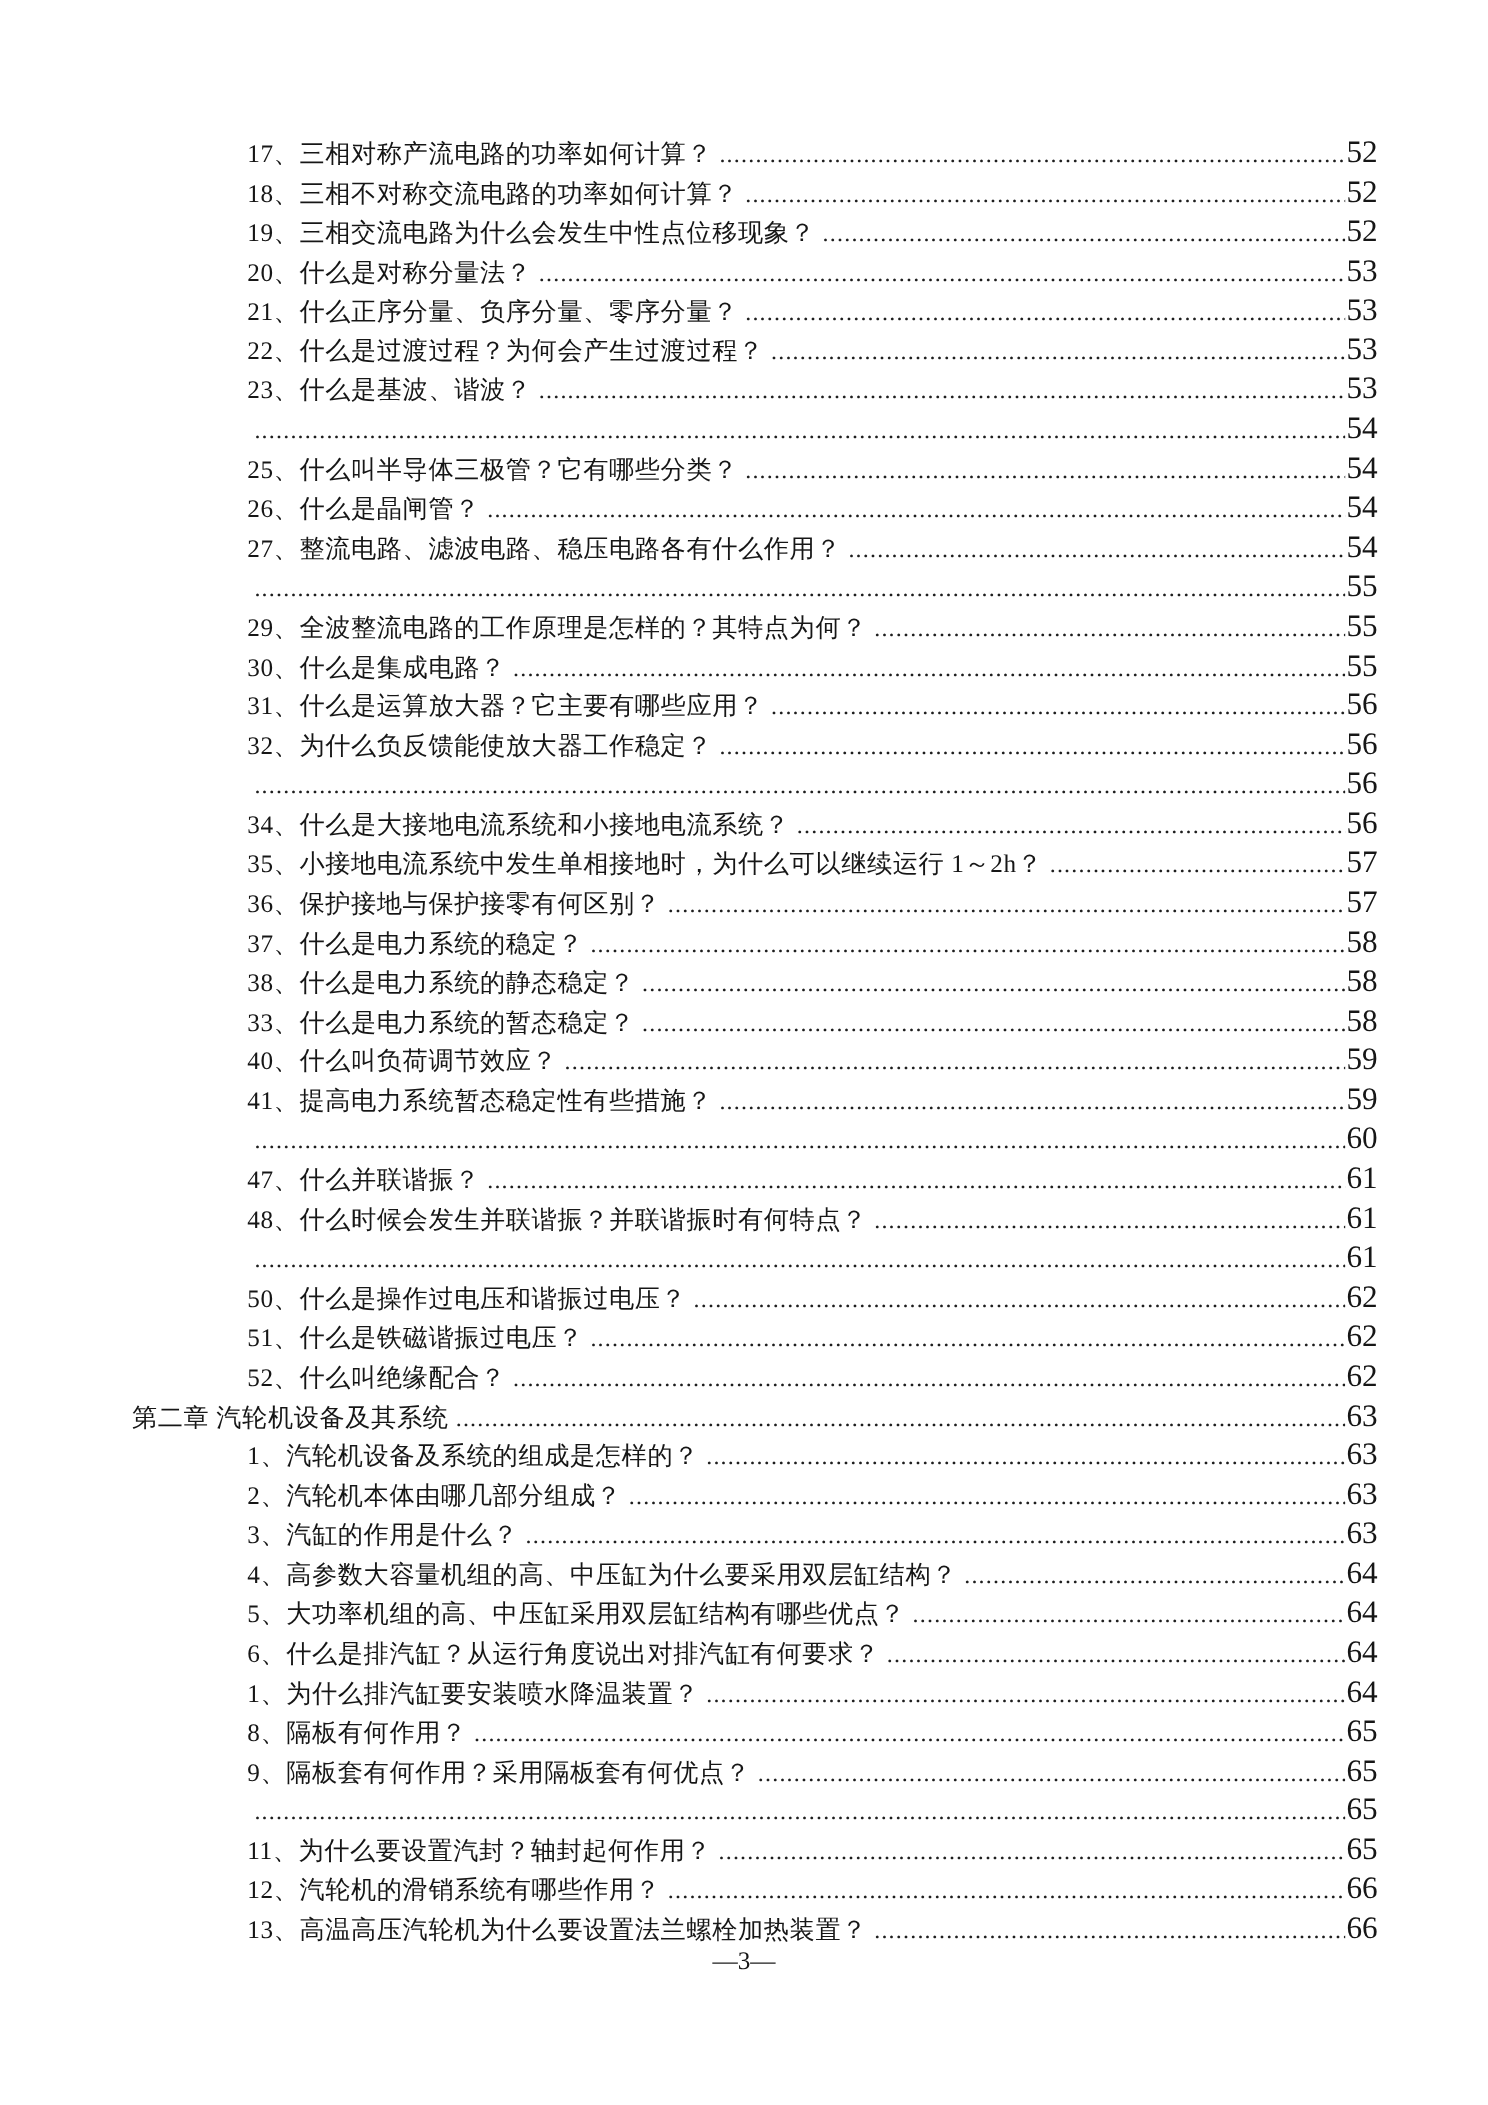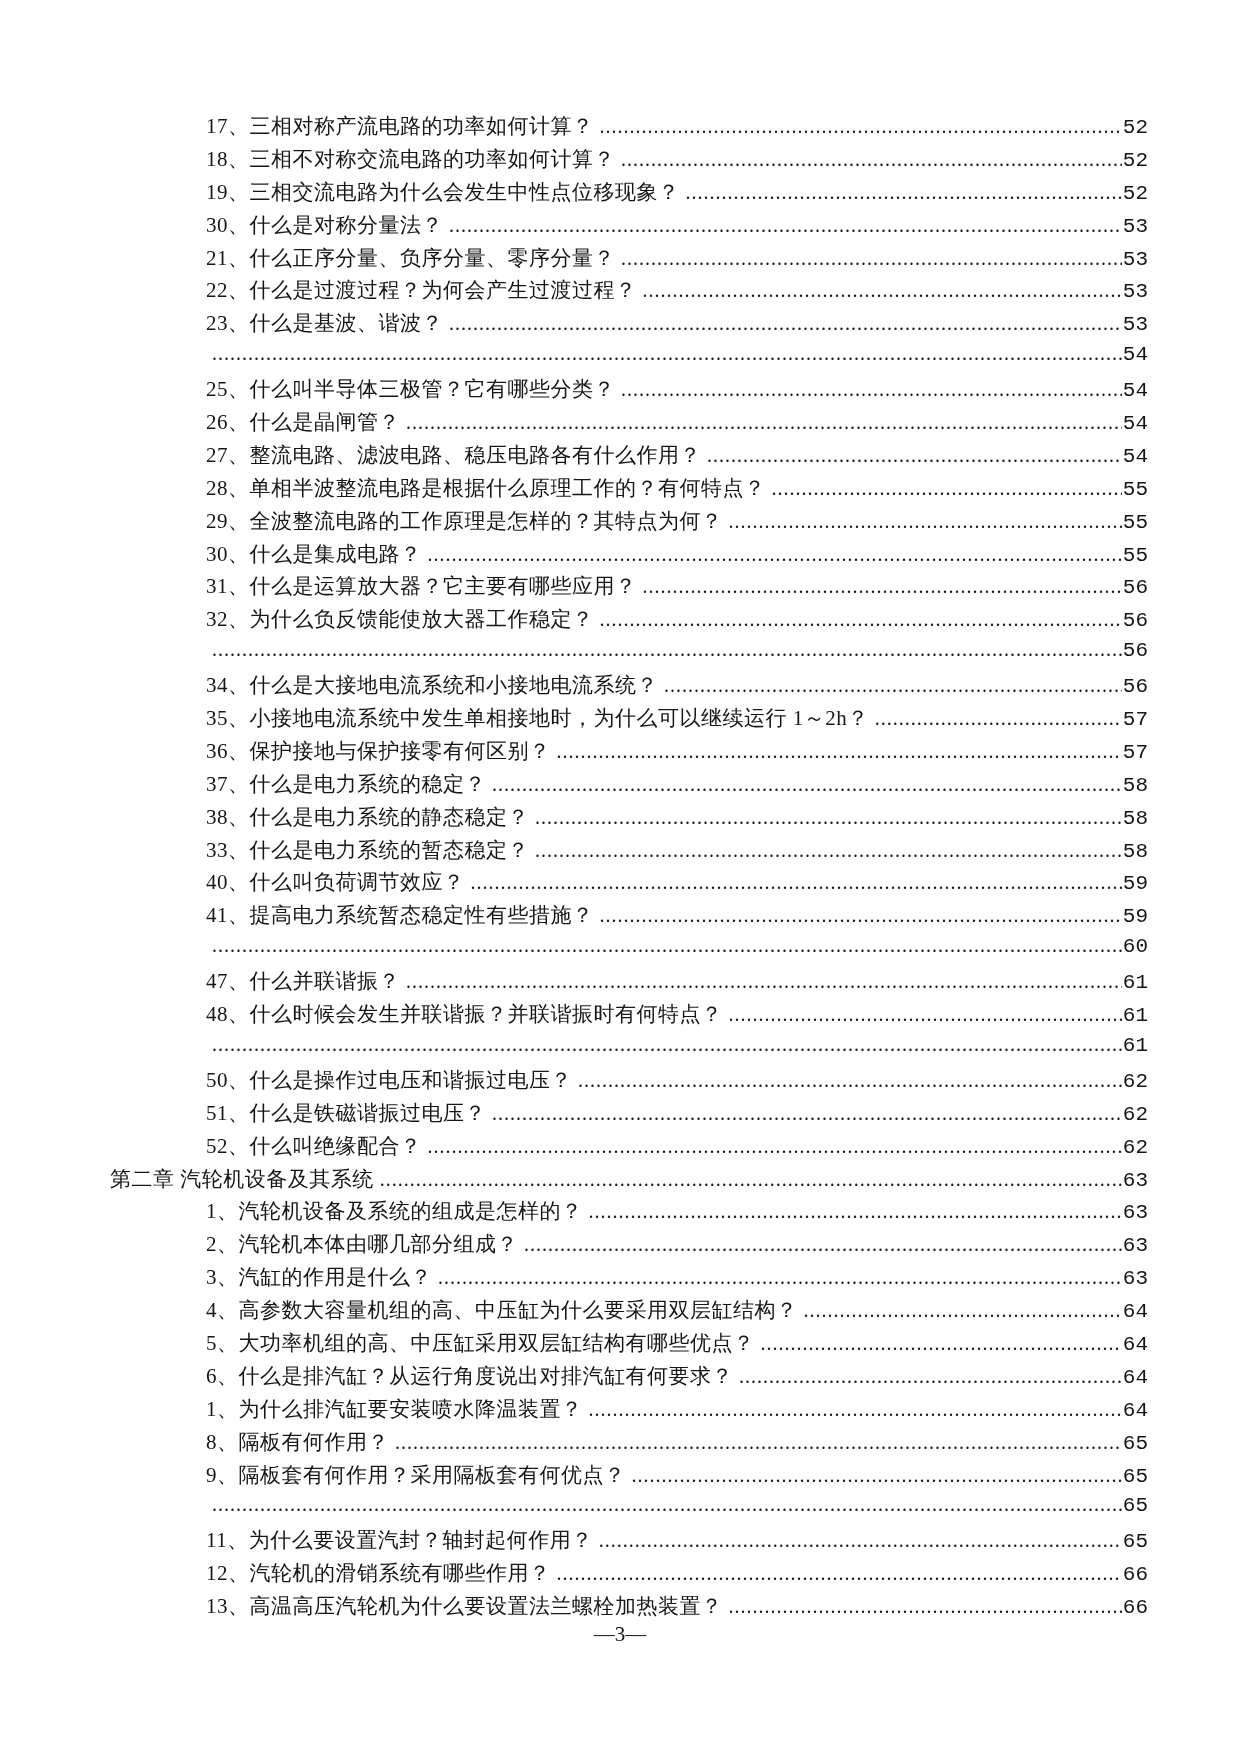--- a/index.html
+++ b/index.html
@@ -44,22 +44,21 @@
     overflow: hidden;
     white-space: nowrap;
     margin-left: 6px;
     margin-right: 1px;
     font-size: 20px;
     letter-spacing: 1px;
     color: #1d1d1d;
   }
   .pnum {
     flex: 0 0 auto;
-    font-size: 21px;
-    font-family: Liberation Mono, monospace;
+    font-size: 26px;
   }
   .footer {
     position: absolute;
     top: 1622px;
     left: 0;
     width: 100%;
     text-align: center;
     font-size: 21px;
     color: #161616;
   }
@@ -78,21 +77,21 @@
     <span class="label">18、三相不对称交流电路的功率如何计算？</span>
     <span class="dots">....................................................................................................................................................................................................................................................................</span>
     <span class="pnum">52</span>
   </div>
       <div class="row item">
     <span class="label">19、三相交流电路为什么会发生中性点位移现象？</span>
     <span class="dots">....................................................................................................................................................................................................................................................................</span>
     <span class="pnum">52</span>
   </div>
       <div class="row item">
-    <span class="label">30、什么是对称分量法？</span>
+    <span class="label">20、什么是对称分量法？</span>
     <span class="dots">....................................................................................................................................................................................................................................................................</span>
     <span class="pnum">53</span>
   </div>
       <div class="row item">
     <span class="label">21、什么正序分量、负序分量、零序分量？</span>
     <span class="dots">....................................................................................................................................................................................................................................................................</span>
     <span class="pnum">53</span>
   </div>
       <div class="row item">
     <span class="label">22、什么是过渡过程？为何会产生过渡过程？</span>
@@ -117,21 +116,20 @@
     <span class="label">26、什么是晶闸管？</span>
     <span class="dots">....................................................................................................................................................................................................................................................................</span>
     <span class="pnum">54</span>
   </div>
       <div class="row item">
     <span class="label">27、整流电路、滤波电路、稳压电路各有什么作用？</span>
     <span class="dots">....................................................................................................................................................................................................................................................................</span>
     <span class="pnum">54</span>
   </div>
       <div class="row item">
-    <span class="label">28、单相半波整流电路是根据什么原理工作的？有何特点？</span>
     <span class="dots">....................................................................................................................................................................................................................................................................</span>
     <span class="pnum">55</span>
   </div>
       <div class="row item">
     <span class="label">29、全波整流电路的工作原理是怎样的？其特点为何？</span>
     <span class="dots">....................................................................................................................................................................................................................................................................</span>
     <span class="pnum">55</span>
   </div>
       <div class="row item">
     <span class="label">30、什么是集成电路？</span>

